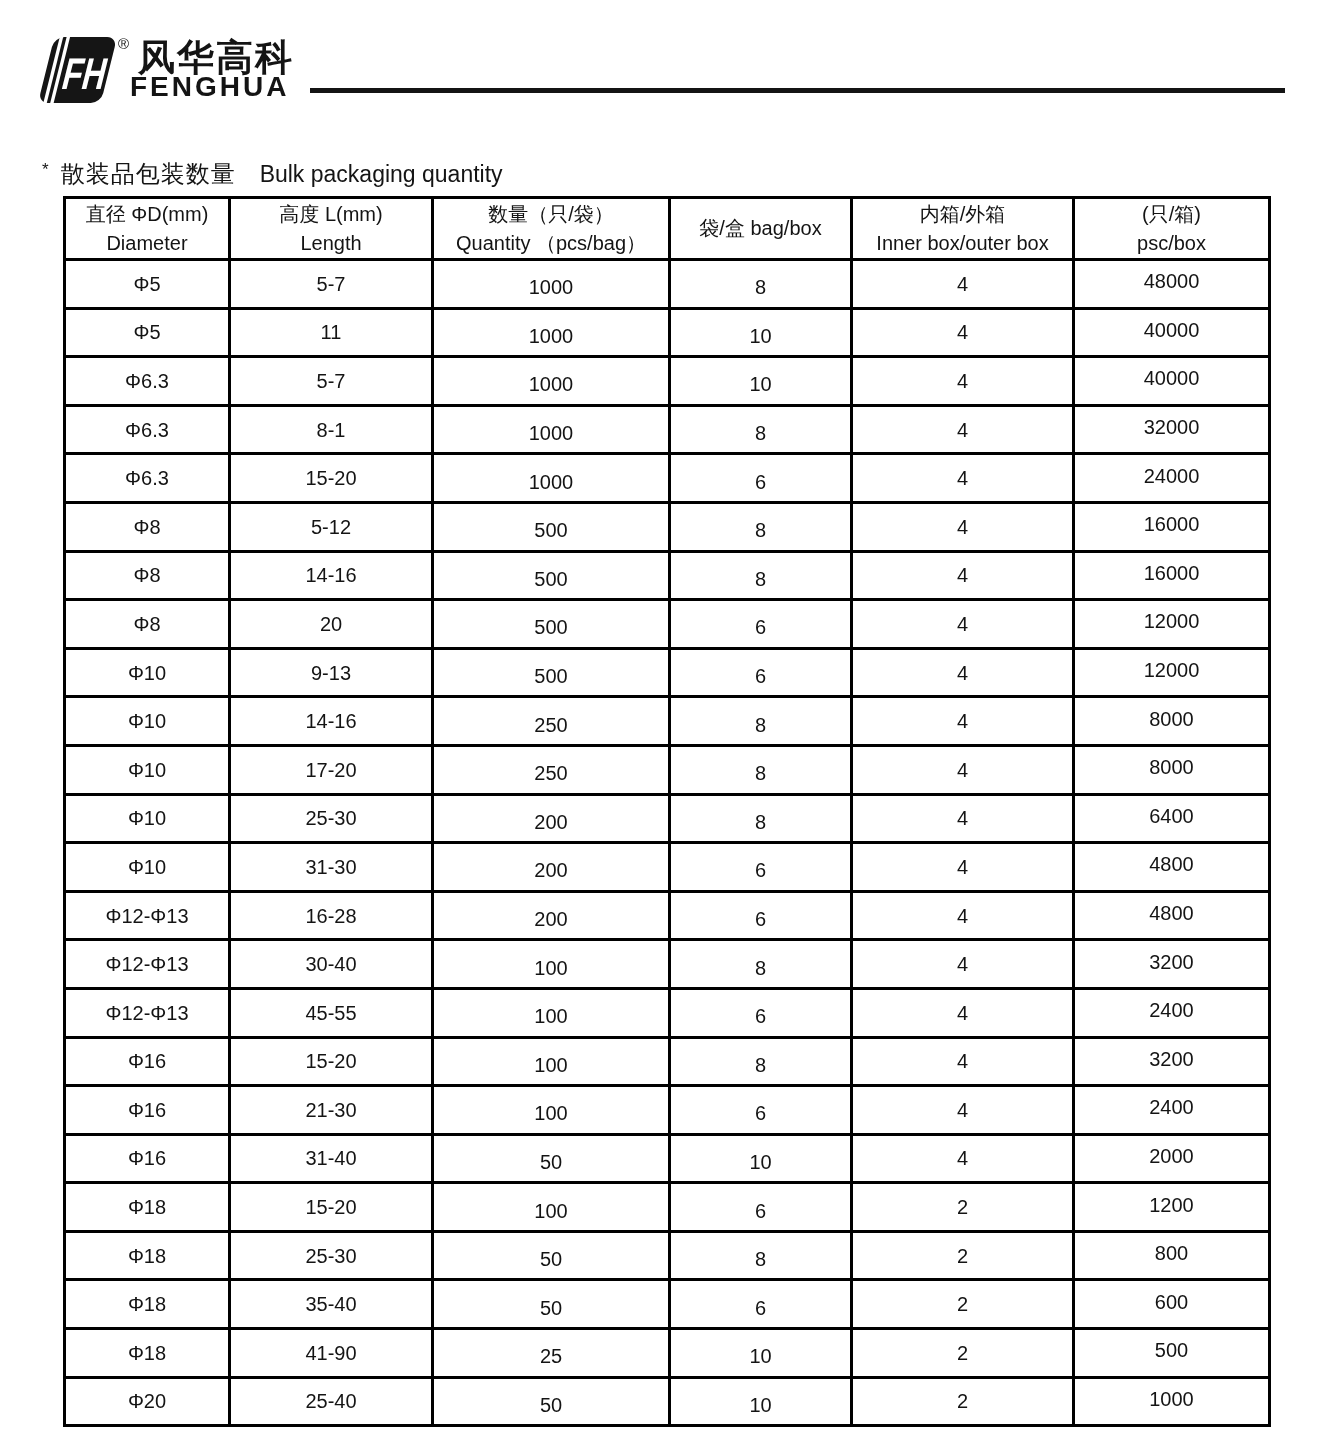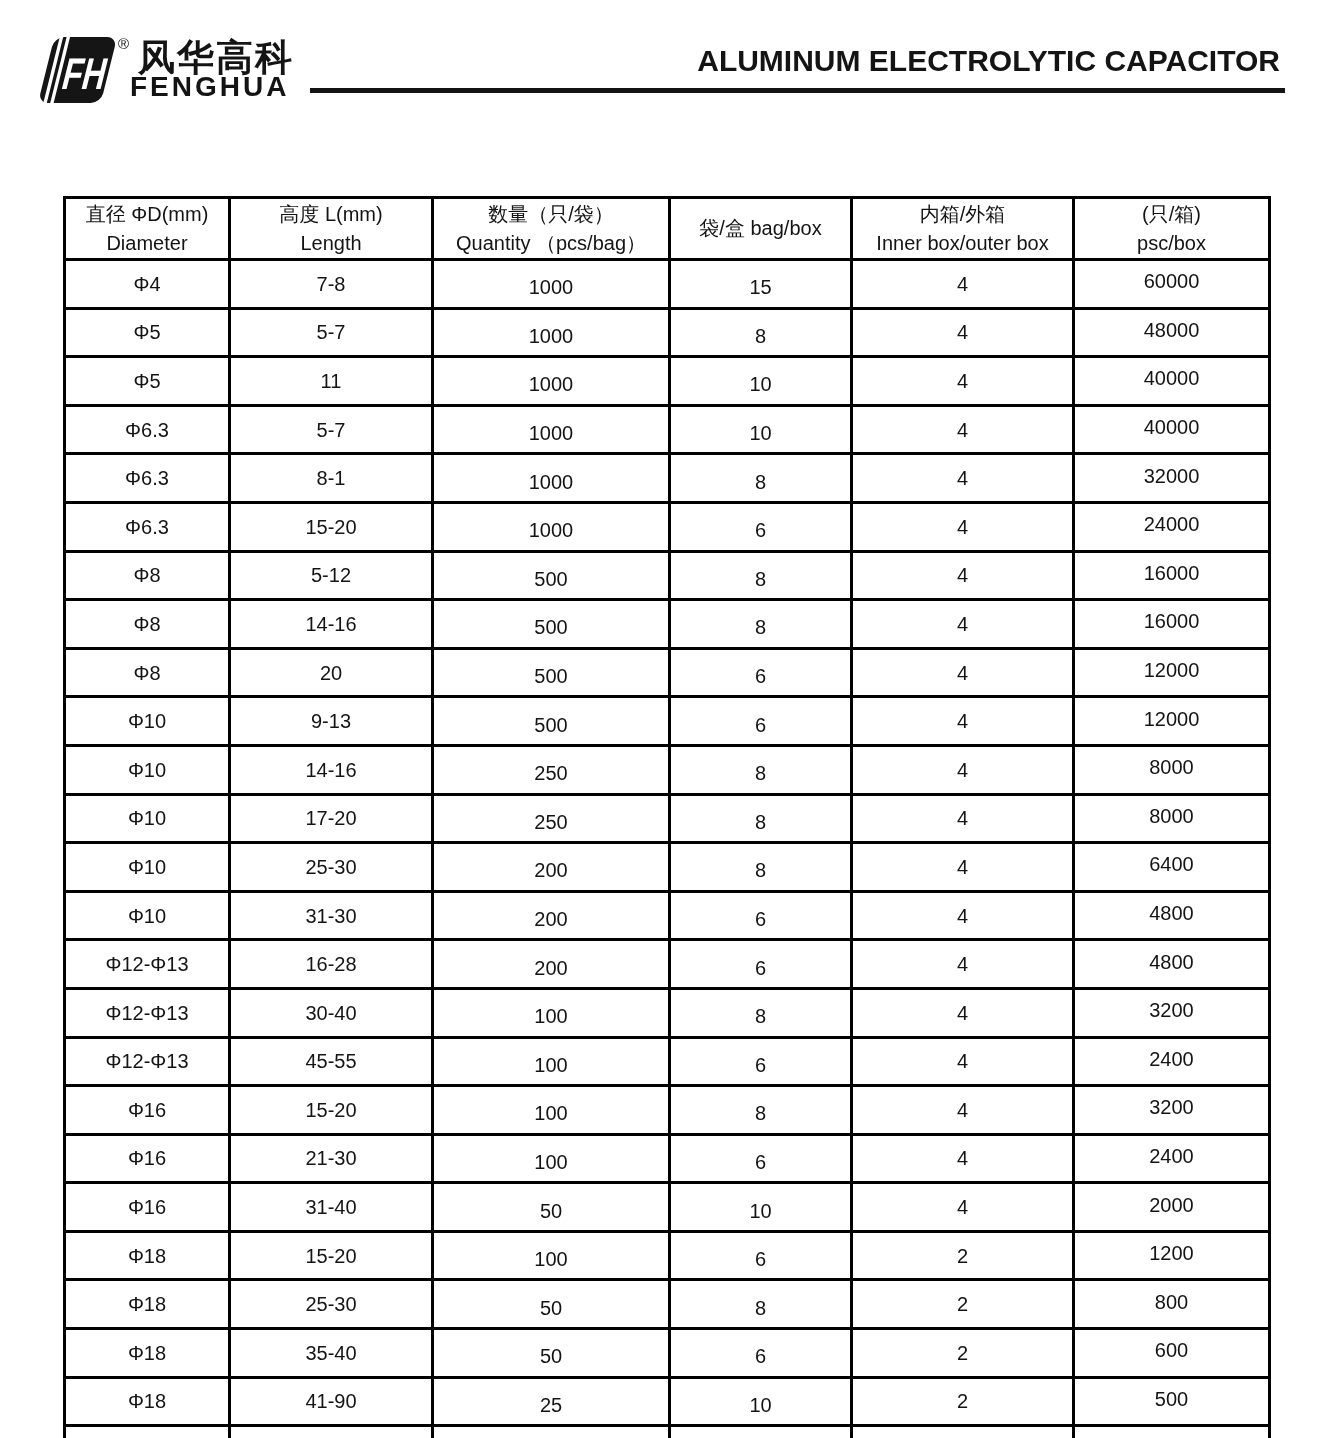--- a/index.html
+++ b/index.html
@@ -58,23 +58,25 @@
       <rect x="22" y="4" width="82" height="86" rx="13" fill="#151515"></rect>
       <rect x="29" y="4" width="4.5" height="86" fill="#ffffff"></rect>
       <rect x="38" y="4" width="4.5" height="86" fill="#ffffff"></rect>
       <text x="46" y="72" font-size="58" font-weight="bold" fill="#ffffff" textLength="56" lengthAdjust="spacingAndGlyphs" font-family="Liberation Sans, DejaVu Sans, sans-serif">FH</text>
     </g>
   </svg>
   <span class="reg-mark">®</span>
   <div class="brand-cn">风华高科</div>
   <div class="brand-en">FENGHUA</div>
 
-  <h1 class="page-title">ALUMINUM ELECTROLYTIC CAPACITOR</h1>
   <div class="head-rule"></div>
 
+  <div class="section-heading">
+    <span class="section-star">*</span><span class="section-cn">散装品包装数量</span><span class="section-en">Bulk packaging quantity</span>
+  </div>
 
   <table class="pack-table">
     <colgroup>
       <col style="width:165px">
         <col style="width:203px">
         <col style="width:237px">
       <col style="width:182px">
         <col style="width:222px">
         <col style="width:196px">
     </colgroup>
@@ -101,28 +103,20 @@
           <div class="th-line">Inner box/outer box</div>
         </th>
         <th>
           <div class="th-line">(只/箱)</div>
           <div class="th-line">psc/box</div>
         </th>
       </tr>
     </thead>
     <tbody>
         <tr>
-          <td>Φ4</td>
-          <td>7-8</td>
-          <td>1000</td>
-          <td>15</td>
-          <td>4</td>
-          <td>60000</td>
-        </tr>
-        <tr>
           <td>Φ5</td>
           <td>5-7</td>
           <td>1000</td>
           <td>8</td>
           <td>4</td>
           <td>48000</td>
         </tr>
         <tr>
           <td>Φ5</td>
           <td>11</td>

